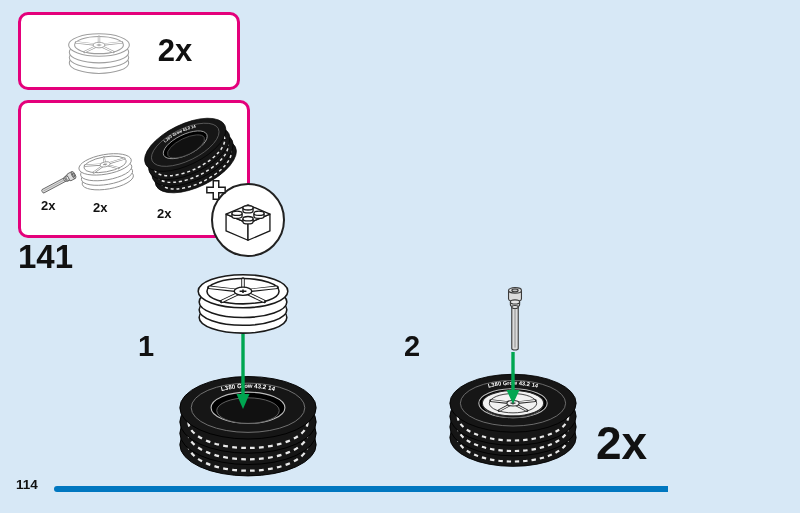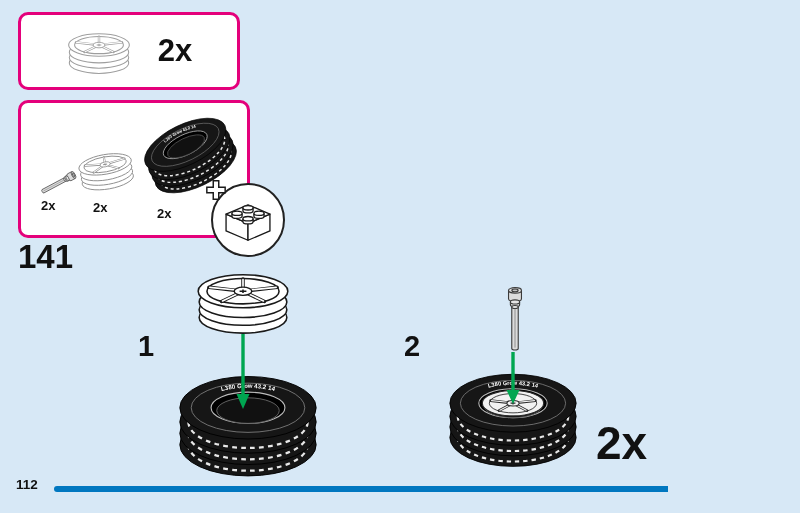--- a/index.html
+++ b/index.html
@@ -176,16 +176,16 @@
     </svg>
   <svg class="abs" style="left:447px;top:362px" width="132" height="107" viewBox="0 0 150 122">
       <use href="#sym-assembly"></use>
     </svg>
   <svg class="abs" style="left:504px;top:352px" width="18" height="56" viewBox="0 0 18 56">
     <line x1="9" y1="0" x2="9" y2="40" stroke="#00a651" stroke-width="3.4"></line>
     <polygon points="2.5,38 15.5,38 9,52" fill="#00a651"></polygon>
   </svg>
   <div class="big-count">2x</div>
 
-  <div class="page-number">112</div>
+  <div class="page-number">114</div>
   <div class="footer-bar"></div>
 
 </div>
 
 </body></html>

